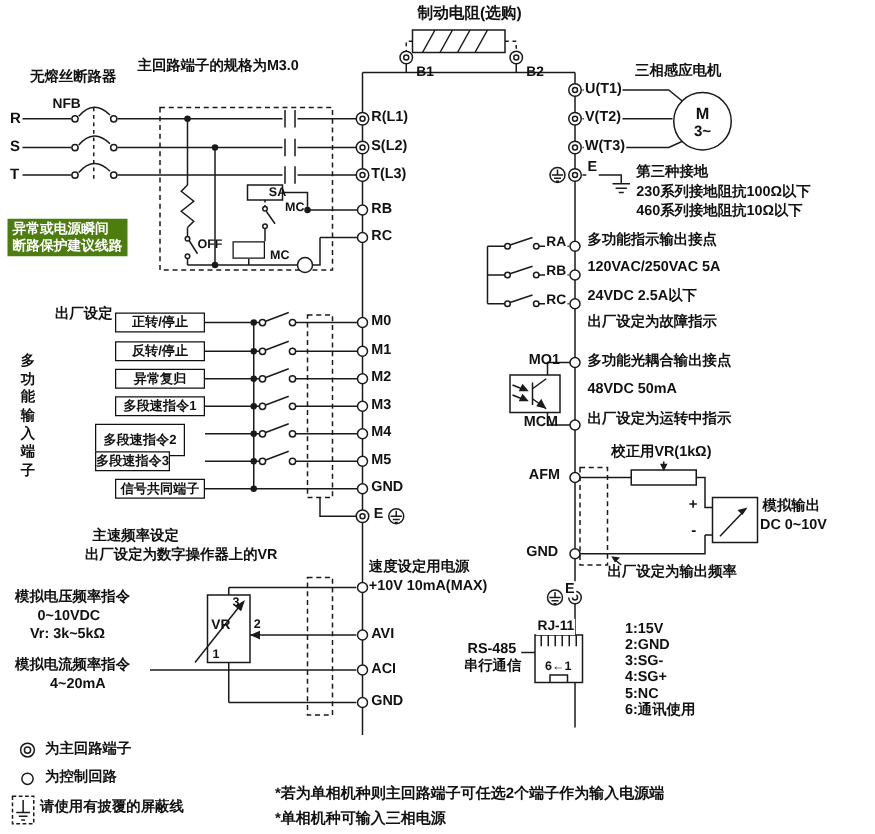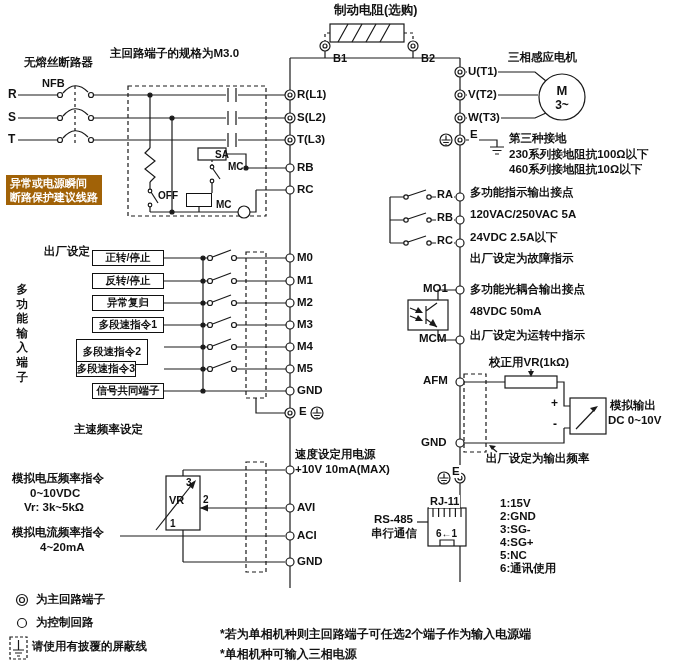--- a/index.html
+++ b/index.html
@@ -7,21 +7,21 @@
   body{width:700px;height:667px;position:relative;font-family:"Liberation Sans","DejaVu Sans",sans-serif;color:#111}
   .stage{position:absolute;left:0;top:0;width:700px;height:667px;overflow:hidden;background:#fff}
   svg{position:absolute;left:0;top:0}
   .lbl{position:absolute;font-size:11.5px;font-weight:600;line-height:13px;white-space:nowrap;color:#111}
   .term{font-weight:700}
   .wbg{background:#fff;padding:0 1px}
   .sm{font-size:10px;line-height:11px}
   .inv{background:#151515;color:#fff}
   .boxlab{position:absolute;border:1.2px solid #111;background:#fff;display:flex;align-items:center;justify-content:center;font-size:10.5px;font-weight:600;white-space:nowrap}
   .vert{width:14px;white-space:normal;word-break:break-all;line-height:14.6px;text-align:right}
-  .blackbox{position:absolute;background:#a16207;color:#fff;font-size:11px;font-weight:600;line-height:14px;padding:1px 4px;white-space:nowrap}
+  .blackbox{position:absolute;background:#4d7c0f;color:#fff;font-size:11px;font-weight:600;line-height:14px;padding:1px 4px;white-space:nowrap}
 </style>
 </head>
 <body>
 
 <div class="stage">
 
 <svg width="700" height="667" viewBox="0 0 700 667">
   <g stroke="#1a1a1a" stroke-width="1.2" fill="none">
 
     <g>
@@ -289,20 +289,21 @@
 <div class="lbl term" style="left:297px;top:274px">M1</div>
 <div class="lbl term" style="left:297px;top:296px">M2</div>
 <div class="lbl term" style="left:297px;top:318px">M3</div>
 <div class="lbl term" style="left:297px;top:340px">M4</div>
 <div class="lbl term" style="left:297px;top:362px">M5</div>
 <div class="lbl term" style="left:297px;top:384px">GND</div>
 <div class="lbl vert" style="left:14px;top:282px">多功能输入端子</div>
 <div class="lbl term" style="left:299px;top:405px">E</div>
 
 <div class="lbl" style="left:74px;top:423px">主速频率设定</div>
+<div class="lbl" style="left:68px;top:438px">出厂设定为数字操作器上的VR</div>
 <div class="lbl" style="left:295px;top:448px">速度设定用电源</div>
 <div class="lbl" style="left:295px;top:463px">+10V 10mA(MAX)</div>
 <div class="lbl" style="left:12px;top:472px">模拟电压频率指令</div>
 <div class="lbl" style="left:30px;top:487px">0~10VDC</div>
 <div class="lbl" style="left:24px;top:501px">Vr: 3k~5kΩ</div>
 <div class="lbl term" style="left:169px;top:494px;font-size:11px">VR</div>
 <div class="lbl sm term" style="left:186px;top:477px">3</div>
 <div class="lbl sm term" style="left:203px;top:494px">2</div>
 <div class="lbl sm term" style="left:170px;top:518px">1</div>
 <div class="lbl term" style="left:297px;top:501px">AVI</div>

